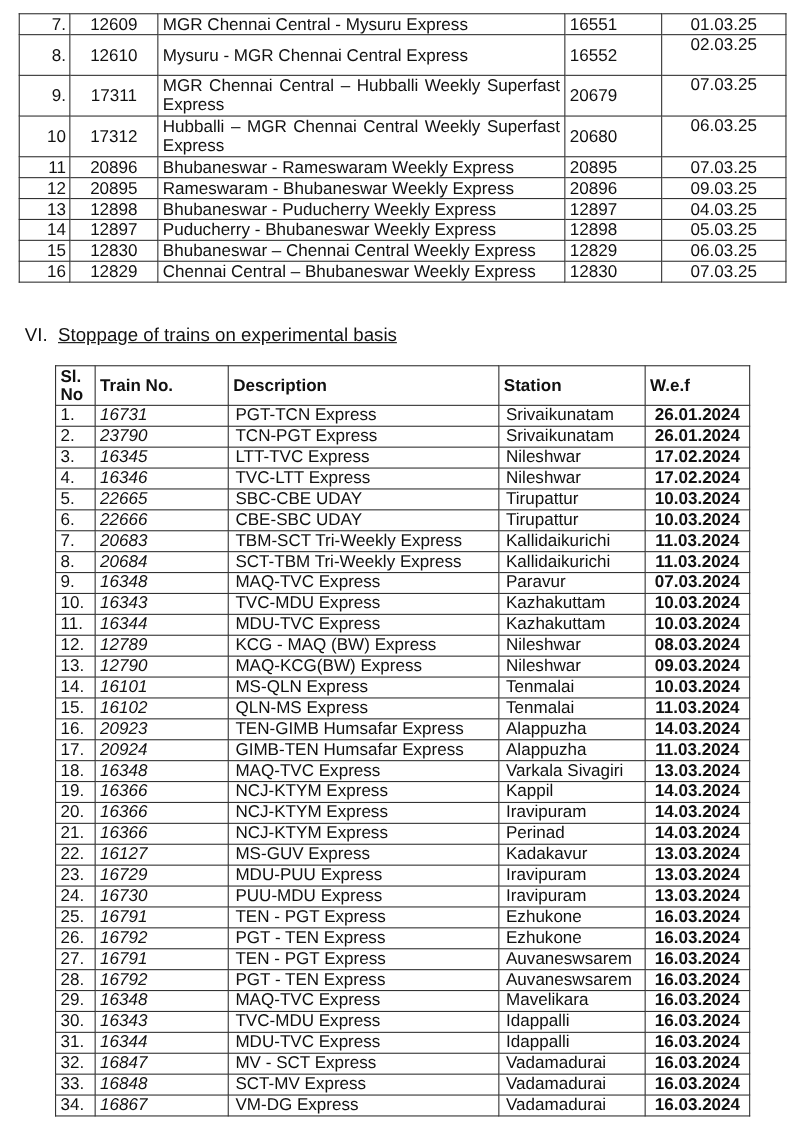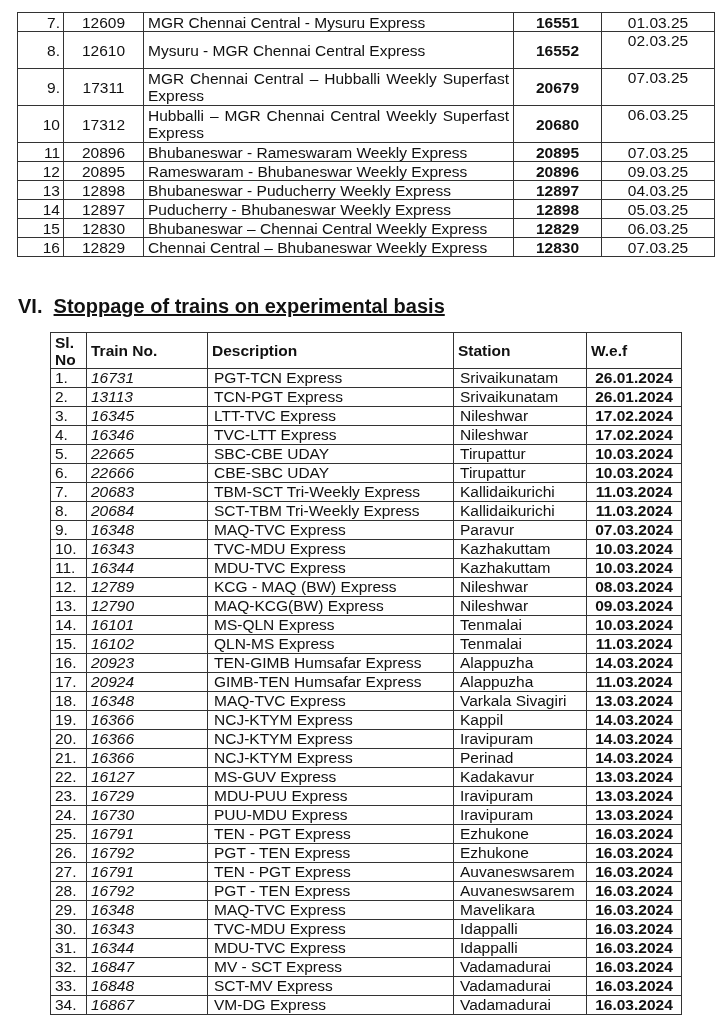--- a/index.html
+++ b/index.html
@@ -10,26 +10,26 @@
     table { border-collapse: collapse; position: absolute; table-layout: fixed; }
     td, th { border: 1px solid #333; padding: 0 4px; font-size: 15.5px; line-height: 17px; white-space: nowrap; overflow: hidden; }
 
     #top-table { left: 17px; top: 12px; width: 697px; }
     #top-table td { height: 18px; }
     #top-table tr.tall td { height: 36px; }
     #top-table td.sl { text-align: right; padding-right: 3px; }
     #top-table td.tno { text-align: center; }
     #top-table td.desc { padding-left: 4px; }
     #top-table td.desc.wrap { white-space: normal; text-align: justify; text-align-last: left; line-height: 17px; margin-top: 20px; }
-    #top-table td.new { text-align: center; font-weight: bold; }
+    #top-table td.new { font-weight: normal; }
     #top-table td.date { text-align: center; }
     #top-table tr.top-date td.date { vertical-align: top; }
 
     #section-heading {
-      position: absolute; left: 18px; top: 295px; font-size: 20px; font-weight: bold;
+      position: absolute; left: 18px; top: 295px; font-size: 17px; font-weight: normal; text-align: center;
     }
     #section-heading .num { display: inline-block; width: 30px; }
     #section-heading .title { text-decoration: underline; }
 
     #stop-table { left: 50px; top: 332px; width: 631px; }
     #stop-table th { font-weight: bold; text-align: left; height: 35px; font-size: 15.5px; line-height: 17px; }
     #stop-table td { height: 18px; line-height: 18px; }
     #stop-table td.sl { padding-left: 4px; }
     #stop-table td.tno { padding-left: 4px; font-style: italic; }
     #stop-table td.desc { padding-left: 6px; margin-left: 40px; }
@@ -149,21 +149,21 @@
   <tbody id="stop-tbody">
       <tr>
         <td class="sl">1.</td>
         <td class="tno">16731</td>
         <td class="desc">PGT-TCN Express</td>
         <td class="stn">Srivaikunatam</td>
         <td class="wef">26.01.2024</td>
       </tr>
       <tr>
         <td class="sl">2.</td>
-        <td class="tno">13113</td>
+        <td class="tno">23790</td>
         <td class="desc">TCN-PGT Express</td>
         <td class="stn">Srivaikunatam</td>
         <td class="wef">26.01.2024</td>
       </tr>
       <tr>
         <td class="sl">3.</td>
         <td class="tno">16345</td>
         <td class="desc">LTT-TVC Express</td>
         <td class="stn">Nileshwar</td>
         <td class="wef">17.02.2024</td>

